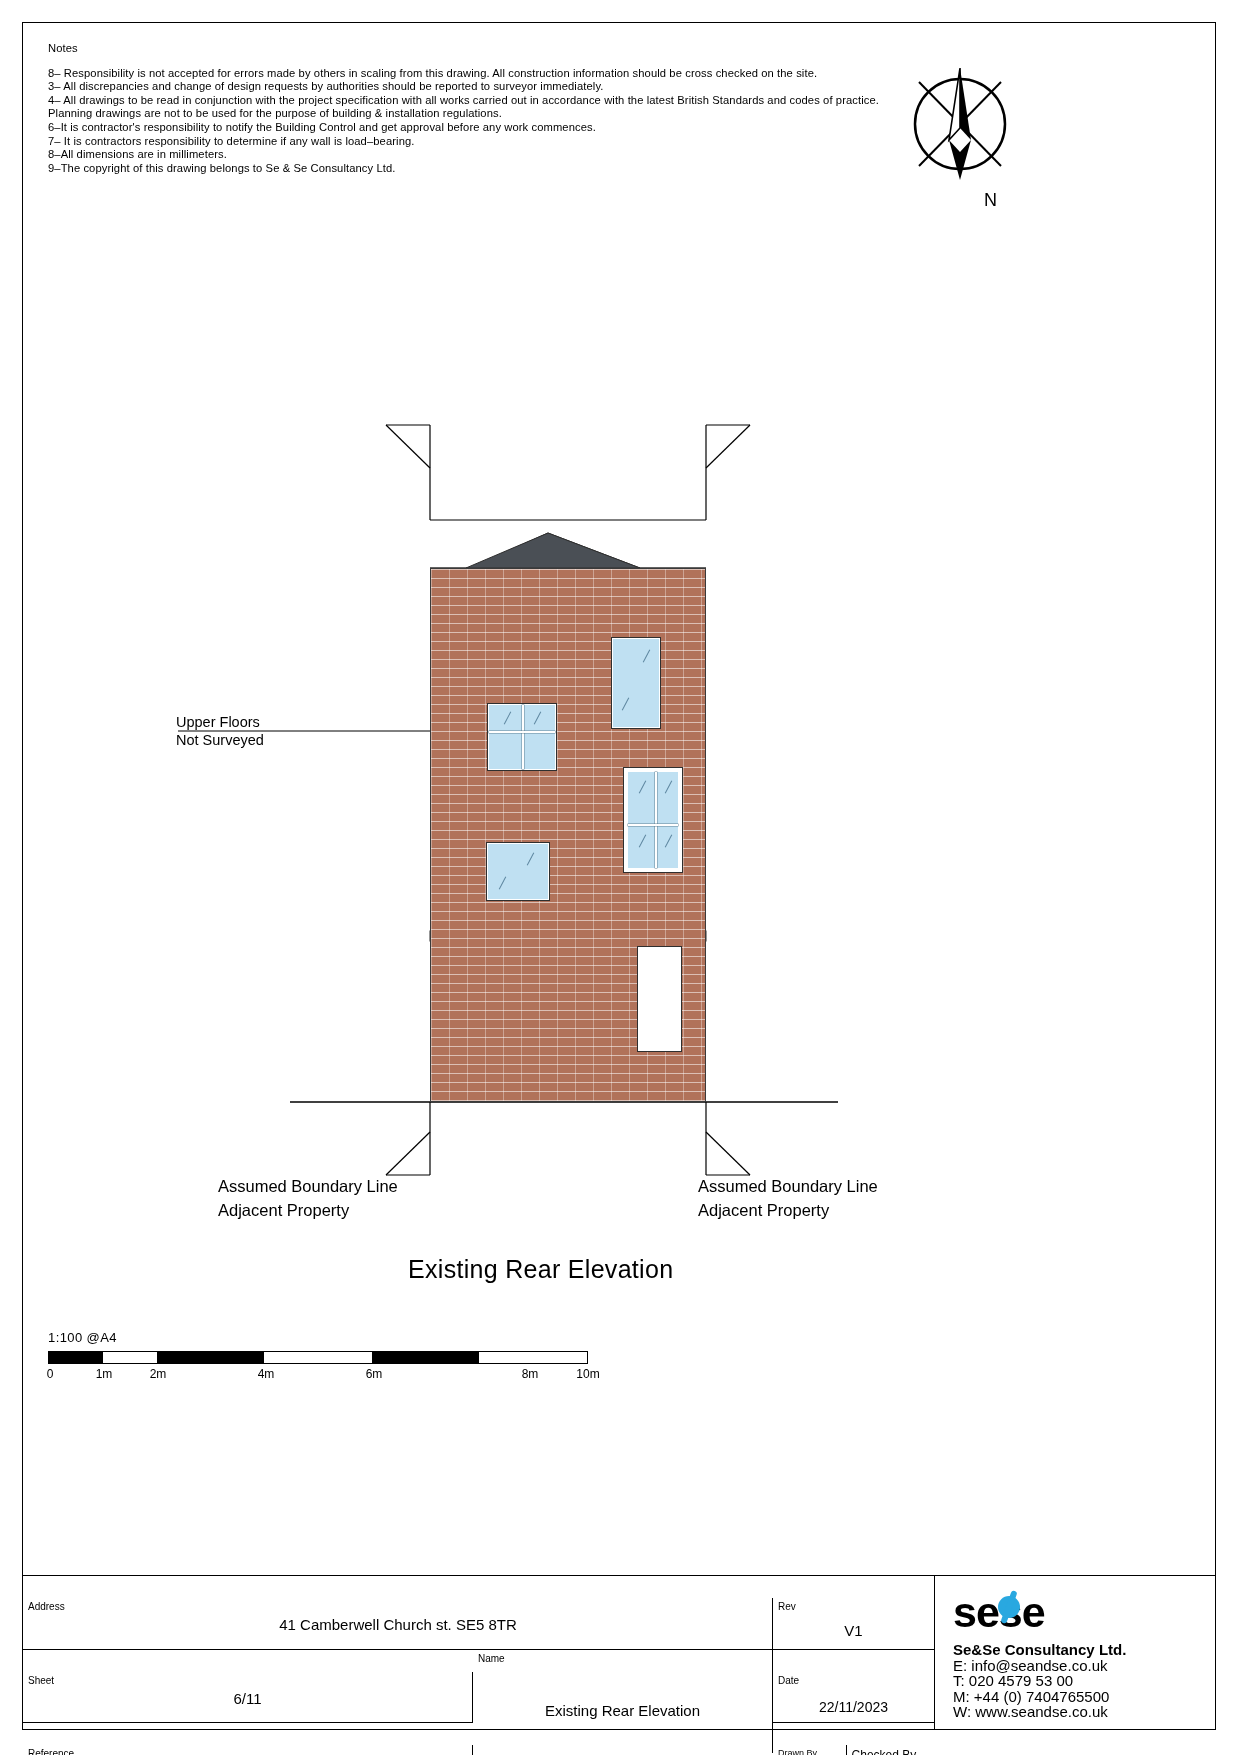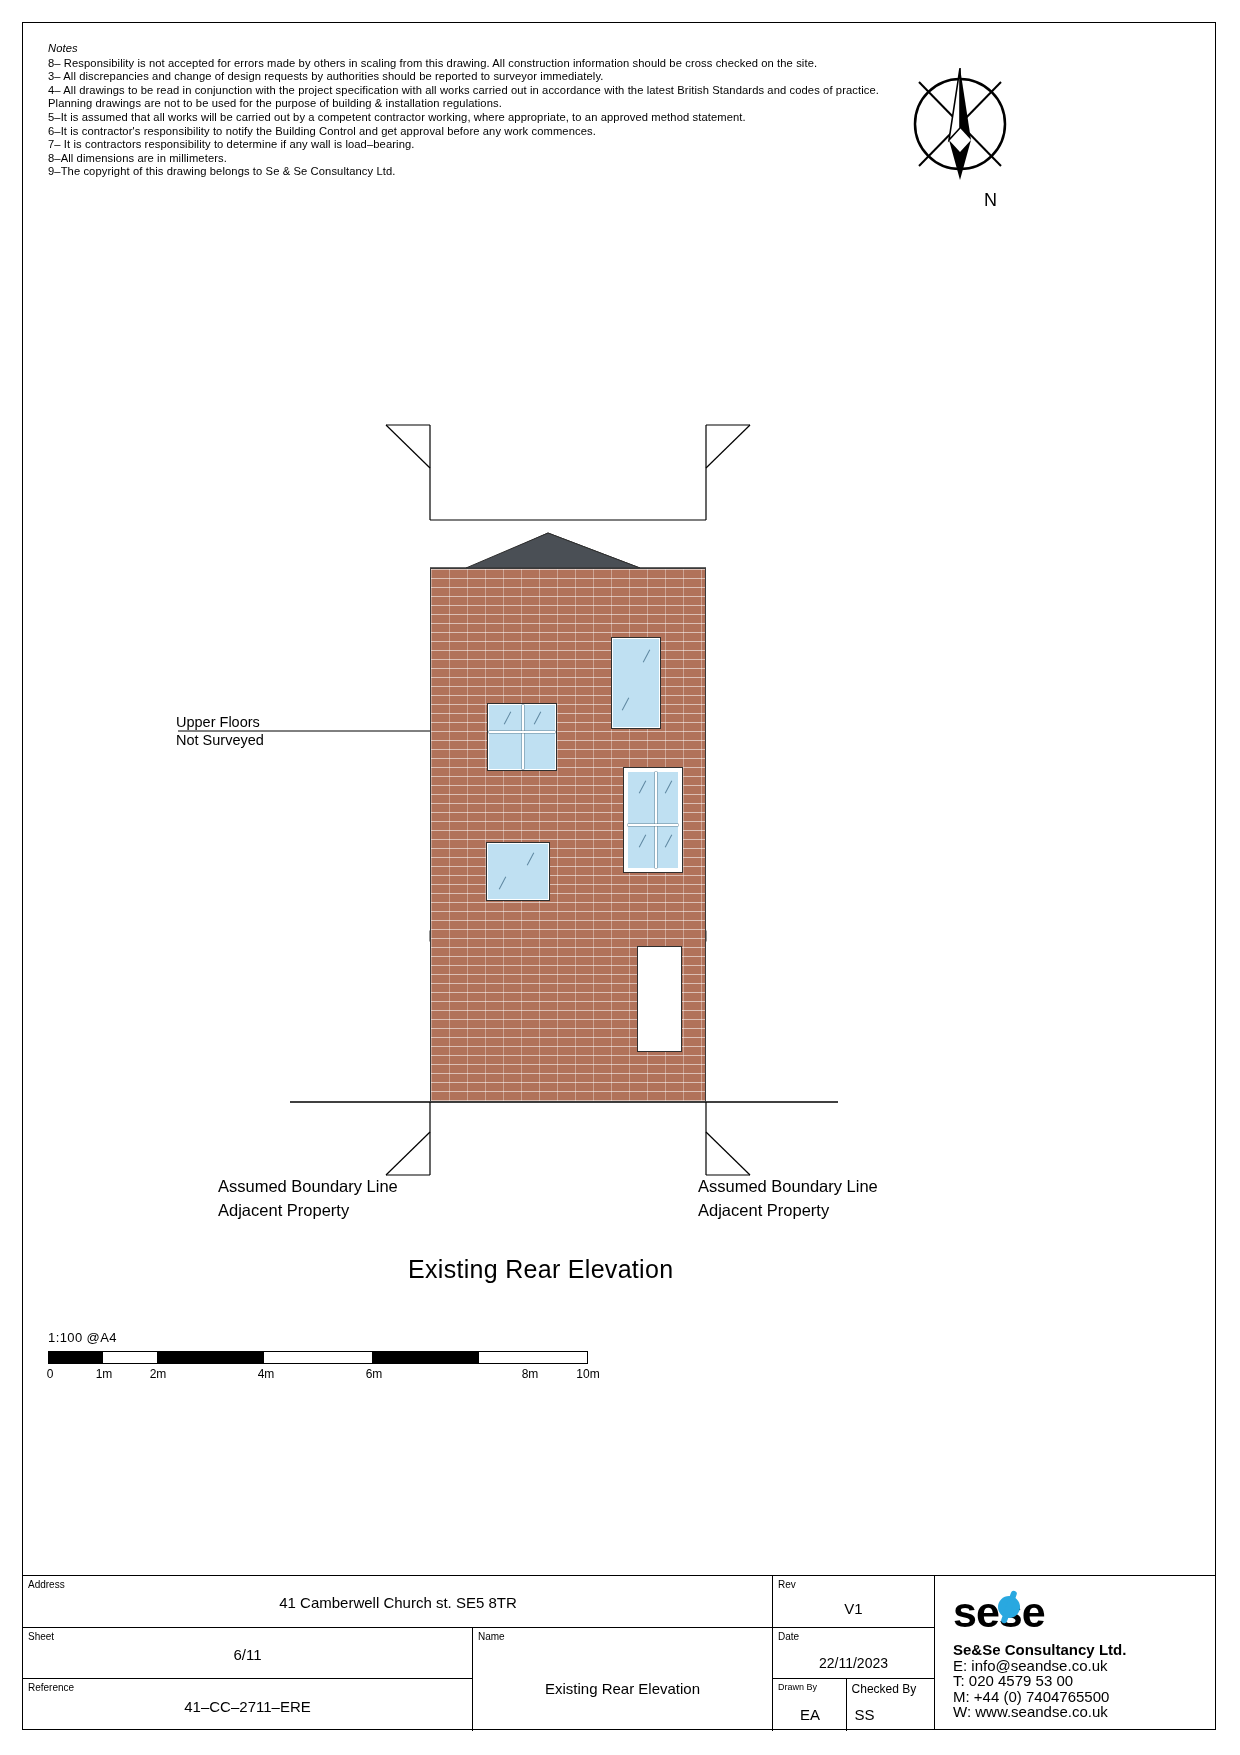--- a/index.html
+++ b/index.html
@@ -30,21 +30,21 @@
 
   
   .notes {
     position: absolute;
     left: 48px; top: 42px;
     width: 840px;
     font-size: 11.2px;
     line-height: 13.6px;
     letter-spacing: 0.1px;
   }
-  .notes .title { margin-bottom: 1px; font-style: italic; }
+  .notes .title { margin-bottom: 11px; }
   .notes p { margin: 0; }
 
   
   .north {
     position: absolute;
     left: 905px; top: 62px;
     width: 120px; height: 160px;
   }
   .north .nlabel {
     position: absolute;
@@ -151,21 +151,21 @@
     left: 23px; top: 1575px;
     width: 1192px; height: 155px;
     border-top: 1px solid #000;
     box-sizing: border-box;
     display: flex;
   }
   .tb-cell { position: relative; box-sizing: border-box; border-right: 1px solid #000; }
   .tb-lab { position: absolute; left: 5px; top: 3px; font-size: 10px; }
   .tb-val { position: absolute; left: 0; right: 0; top: 50%; transform: translateY(-40%); text-align: center; font-size: 15px; }
   .tb-left { width: 750px; }
-  .tb-row { height: 51.6px; border-bottom: 1px solid #000; box-sizing: border-box; position: relative; }
+  .tb-row { height: 51.6px; border-bottom: 1px solid #000; box-sizing: border-box; position: relative; margin-top: 22px; }
   .tb-row:last-child { border-bottom: none; }
   .tb-split { display: flex; height: 103.2px; }
   .tb-mid { width: 160px; }
   .tb-logo { width: 280px; position: relative; box-sizing:border-box; border-right: none;}
   .logo-text {
     position: absolute; left: 18px; top: 12px;
     font-size: 43px; font-weight: bold; letter-spacing: -1px;
   }
   .logo-dot {
     position: absolute; left: 63px; top: 20px;
@@ -186,21 +186,20 @@
 <body>
 
 <div class="sheet">
   <div class="border"></div>
 
   <div class="notes">
     <div class="title">Notes</div>
     <p>8– Responsibility is not accepted for errors made by others in scaling from this drawing. All construction information should be cross checked on the site.</p>
     <p>3– All discrepancies and change of design requests by authorities should be reported to surveyor immediately.</p>
     <p>4– All drawings to be read in conjunction with the project specification with all works carried out in accordance with the latest British Standards and codes of practice. Planning drawings are not to be used for the purpose of building &amp; installation regulations.</p>
-    <p>5–It is assumed that all works will be carried out by a competent contractor working, where appropriate, to an approved method statement.</p>
     <p>6–It is contractor's responsibility to notify the Building Control and get approval before any work commences.</p>
     <p>7– It is contractors responsibility to determine if any wall is load–bearing.</p>
     <p>8–All dimensions are in millimeters.</p>
     <p>9–The copyright of this drawing belongs to Se &amp; Se Consultancy Ltd.</p>
   </div>
 
   <div class="north">
     <svg width="120" height="140" viewBox="0 0 120 140">
       <circle cx="55" cy="62" r="45" fill="none" stroke="#000" stroke-width="2.5"></circle>
       <line x1="14" y1="20" x2="96" y2="104" stroke="#000" stroke-width="2"></line>

